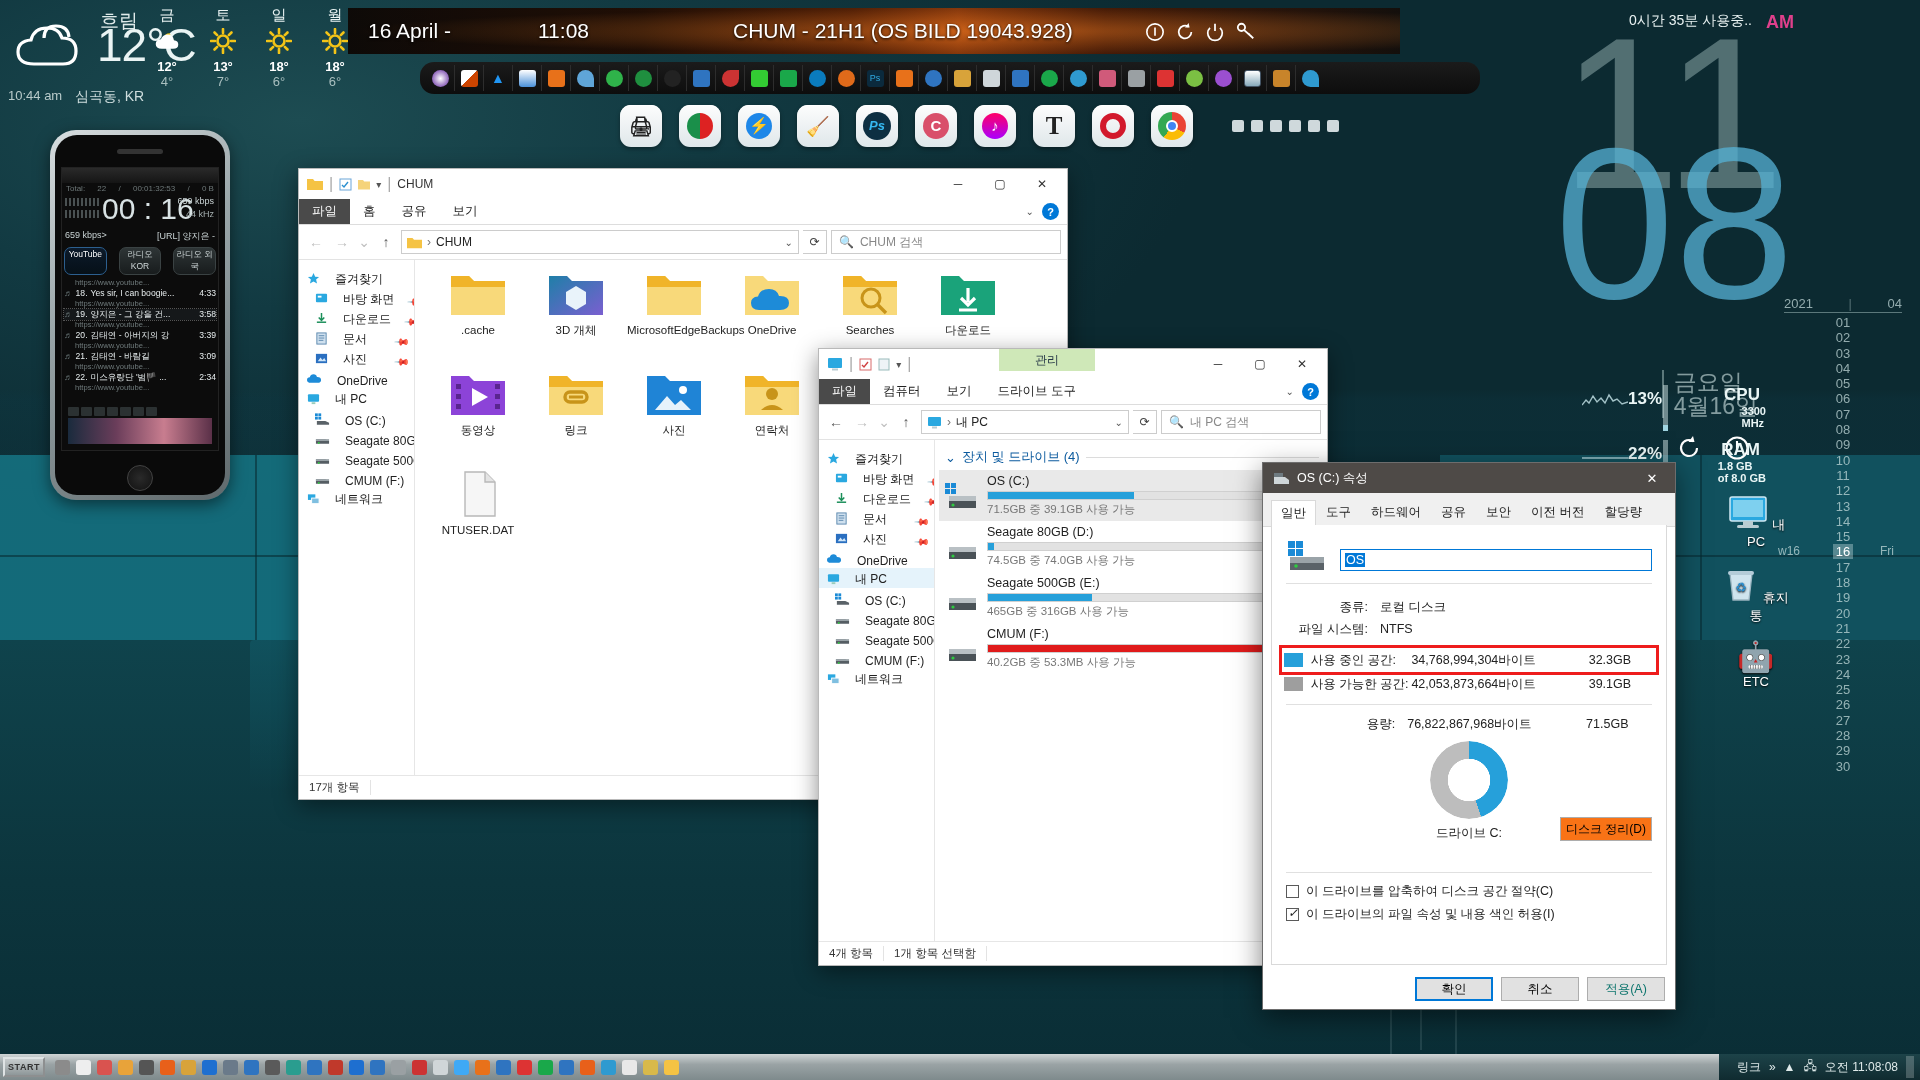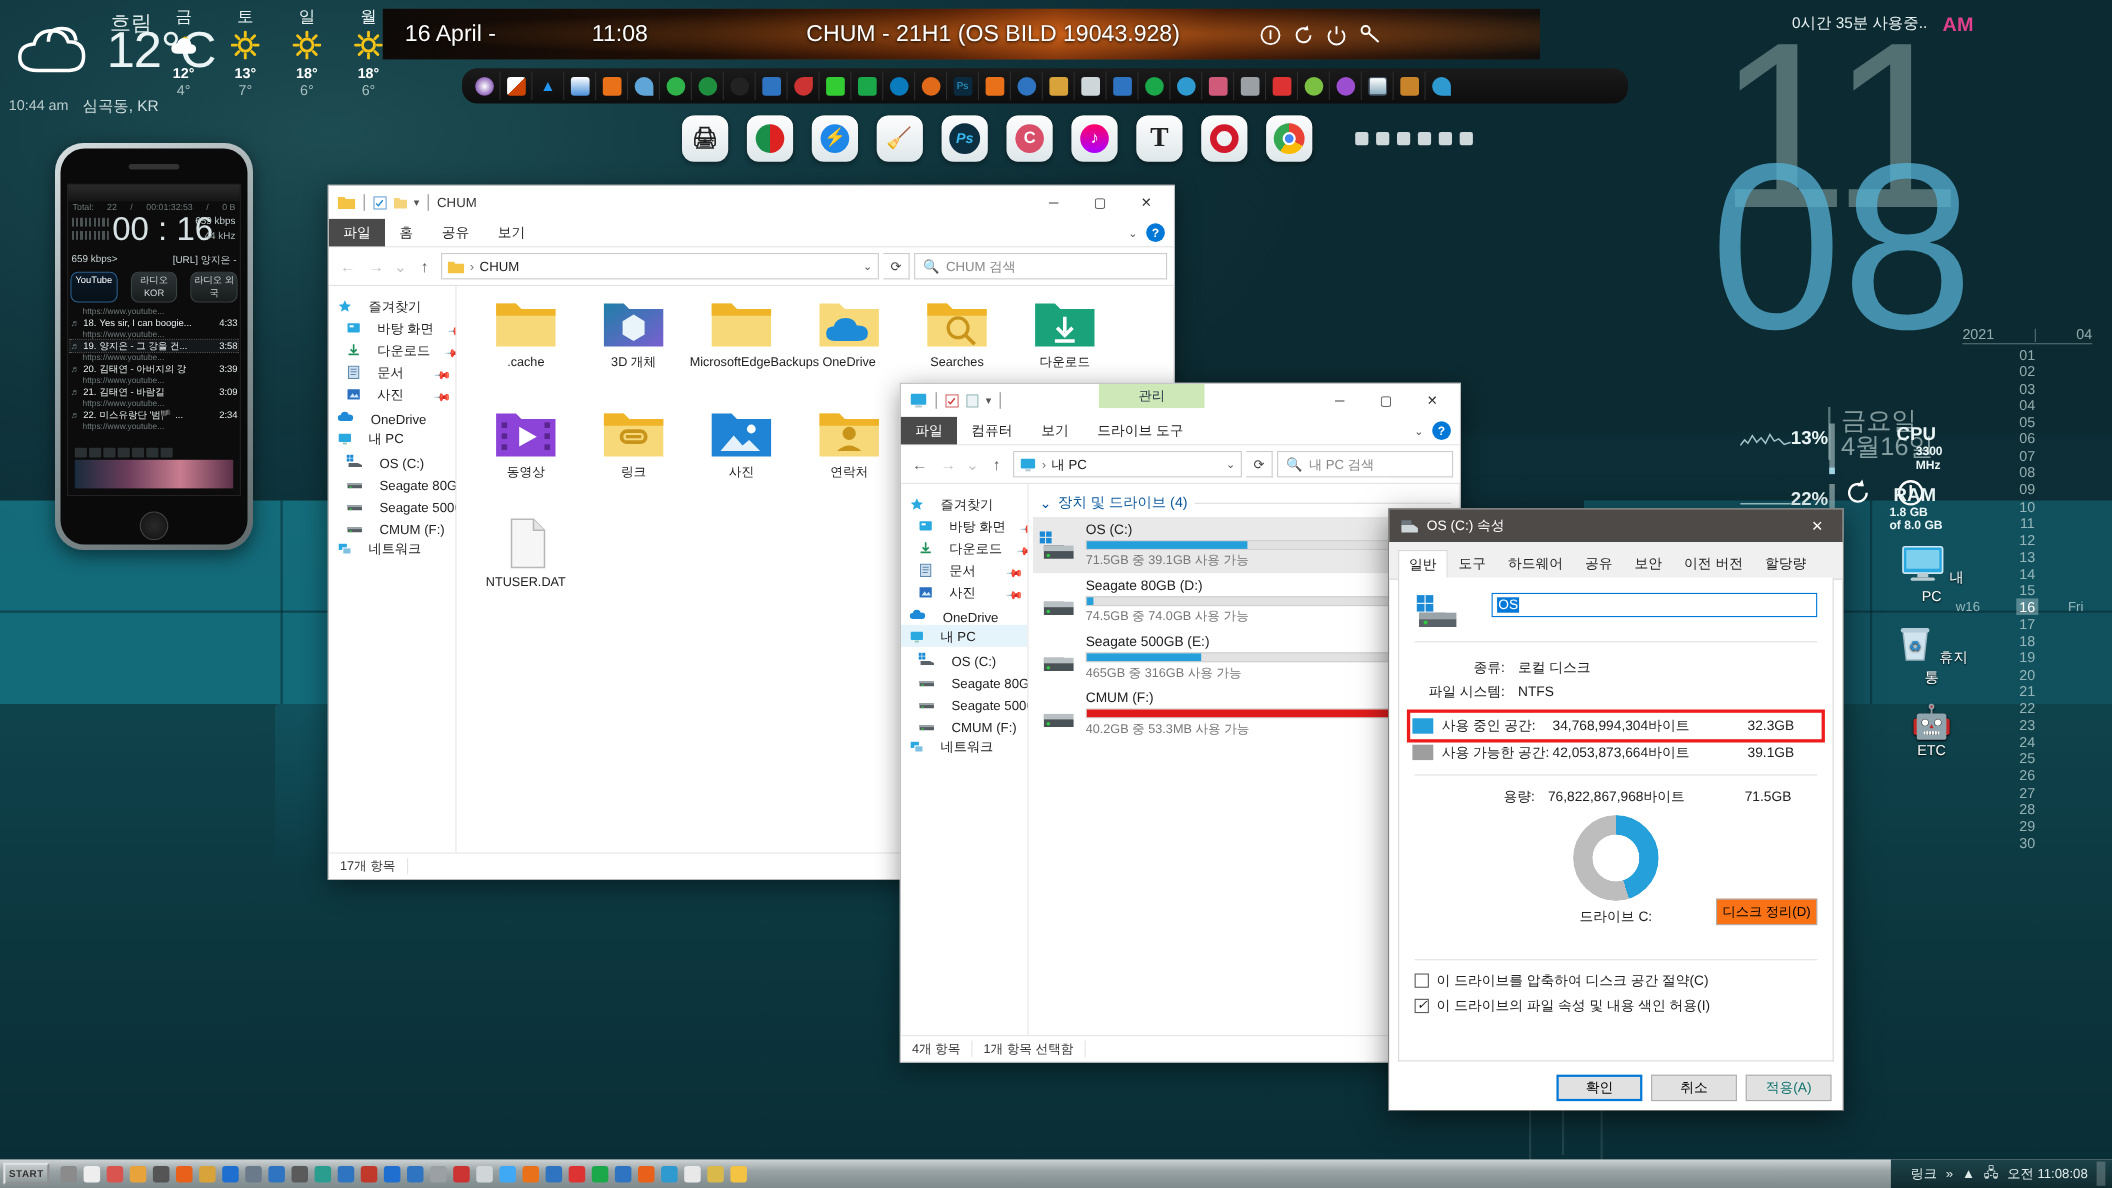--- a/index.html
+++ b/index.html
@@ -192,21 +192,21 @@
 
   
   .dlg { position:absolute; background:#f0f0f0; border:1px solid #6d6d6d; box-shadow:0 8px 26px rgba(0,0,0,.5);}
   .dlg-tb { height:30px; background:#4e4a47; display:flex; align-items:center; gap:7px; padding:0 2px 0 10px; color:#fff; font-size:12.5px;}
   .dlg-tb .x { margin-left:auto; width:42px; height:29px; display:flex; align-items:center; justify-content:center; font-size:13px;}
   .dlg-body { background:#fff; margin:0; position:absolute; left:0; right:0; top:30px; bottom:0;}
   .tabs { display:flex; padding:6px 8px 0; background:#f0f0f0; border-bottom:1px solid #d9d9d9;}
   .tab { padding:4px 9px 5px; font-size:12.5px; color:#222; border:1px solid transparent; border-bottom:none;}
   .tab.on { background:#fff; border-color:#d9d9d9; position:relative; top:1px;}
   .pane { background:#fff; position:absolute; left:8px; right:8px; top:32px; bottom:44px; border:1px solid #d9d9d9; border-top:none; padding:14px 14px;}
-  .volrow{ display:flex; align-items:flex-start; gap:28px;}
+  .volrow{ display:flex; align-items:flex-end; gap:12px;}
   .volicon{ width:42px; height:32px; position:relative;}
   .volinput{ flex:1; height:22px; border:1px solid #0078d7; font-size:12.5px; padding:0 4px; display:flex; align-items:center;}
   .volinput em{ font-style:normal; background:#0078d7; color:#fff; padding:0 1px;}
   .hr { height:1px; background:#e0e0e0; margin:12px 0;}
   .prow { display:flex; font-size:12.5px; color:#222; line-height:22px;}
   .prow .lbl { width:94px; text-align:right; padding-right:12px; }
   .prow .sw { width:20px; height:14px; margin:4px 8px 0 0;}
   .prow .v1 { width:190px;}
   .prow .v2 { width:70px;}
   .highlight { outline:3px solid #ee1c1c; }

